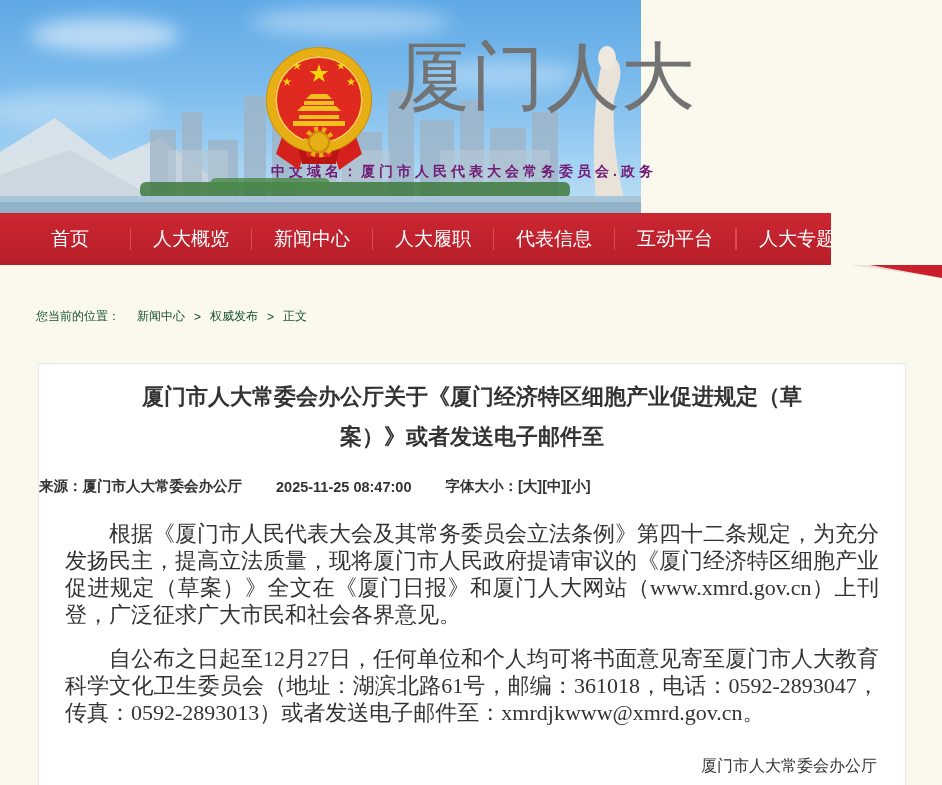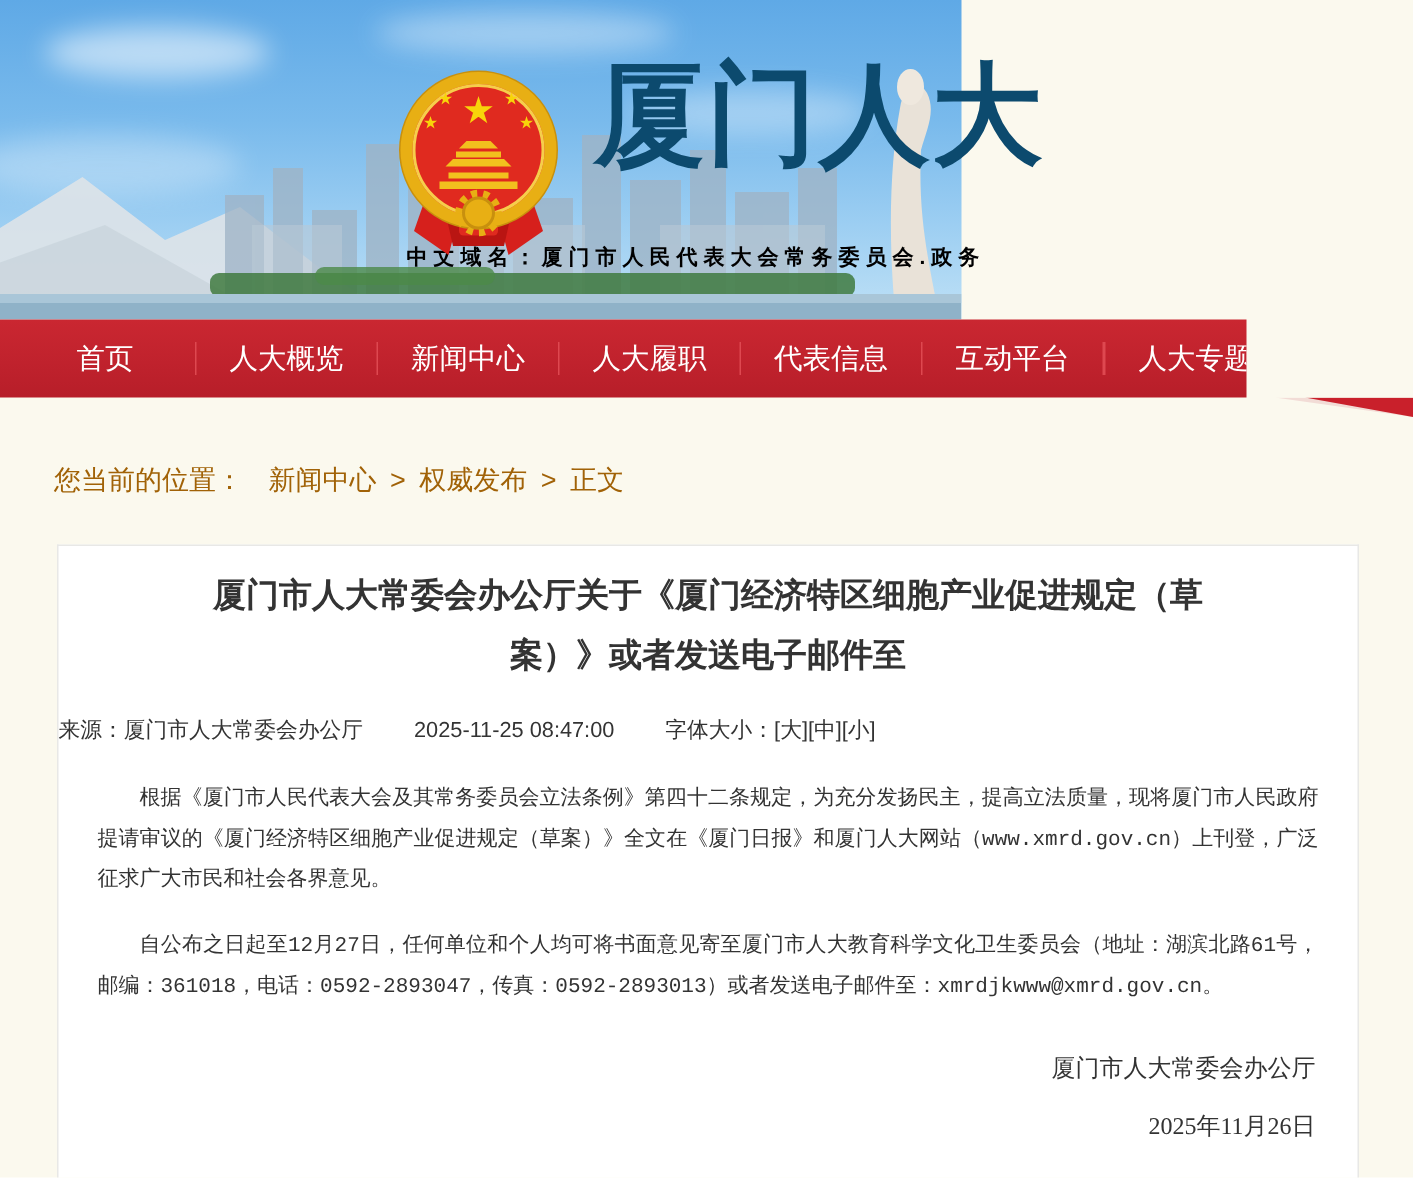--- a/index.html
+++ b/index.html
@@ -21,29 +21,29 @@
   .cloud.c1 { left:30px;  top:18px;  width:150px; height:34px; }
   .cloud.c2 { left:250px; top:8px;   width:200px; height:28px; opacity:.7; }
   .cloud.c3 { left:420px; top:60px;  width:160px; height:30px; opacity:.6; }
   .cloud.c4 { left:-20px; top:90px;  width:180px; height:40px; opacity:.5; }
   .photo-svg { position:absolute; left:0; top:0; }
 
   .emblem { position:absolute; left:263px; top:44px; width:112px; height:132px; z-index:3; }
 
   .site-title {
     position:absolute; left:396px; top:40px; z-index:2;
-    font-size:74px; font-weight:bold; color:#0c4a6e; letter-spacing:1px; line-height:1;
+    font-size:74px; font-weight:normal; color:#737373; letter-spacing:1px; line-height:1;
   }
   .site-subtitle {
     position:absolute; left:400px; top:139px; z-index:2;
     font-size:17px; color:#E02B2B; letter-spacing:.5px; white-space:nowrap;
   }
   .domain-line {
     position:absolute; left:271px; top:163px; z-index:1;
-    font-size:14px; font-weight:bold; color:#000000; letter-spacing:4px; white-space:nowrap;
+    font-size:14px; font-weight:bold; color:#701a75; letter-spacing:4px; white-space:nowrap;
   }
 
   
   .nav {
     position:absolute; left:0; top:213px; width:831px; height:52px;
     background:linear-gradient(180deg,#CA2731 0%,#C0222D 55%,#B71E29 100%);
     overflow:hidden; z-index:4;
   }
   .nav-inner { display:flex; align-items:center; height:100%; padding-left:10px; width:980px; }
   .nav-item {
@@ -55,47 +55,47 @@
     position:absolute; right:0; top:265px; width:92px; height:13px;
     background:#F2DCD6; clip-path:polygon(0 0,100% 0,100% 100%); z-index:3;
   }
   .wedge-red {
     position:absolute; right:0; top:265px; width:72px; height:13px;
     background:#C9202B; clip-path:polygon(0 0,100% 0,100% 100%); z-index:4;
   }
 
   
   .breadcrumb {
-    position:absolute; left:36px; top:308px; font-size:18px; color:#a16207;
+    position:absolute; left:36px; top:308px; font-size:12px; color:#14532d;
     display:flex; align-items:center; gap:9px; white-space:nowrap;
   }
   .breadcrumb .prefix { margin-right:8px; }
   .breadcrumb .crumb { cursor:pointer; }
 
   
   .card {
     position:absolute; left:38px; top:363px; width:868px; height:535px;
     background:#FFFFFF; border:1px solid #E8E8E6; border-bottom:none;
   }
   .article-title {
     margin:13px 60px 0; text-align:center;
     font-size:22px; line-height:40px; font-weight:bold; color:#333;
   }
   .article-meta {
     margin-top:20px; 
     display:flex; align-items:center; gap:34px;
-    font-size:14.5px; color:#333; white-space:nowrap;
+    font-size:14.5px; color:#333; white-space:nowrap;font-weight:bold;
   }
   .meta-group { display:flex; align-items:center; }
   .font-sizes { display:flex; }
   .font-size-btn { cursor:pointer; }
   .article-body {
     margin:24px 26px 0;
-    font-family:Liberation Mono, monospace;
-    font-size:14px; line-height:27px; color:#333; text-align:justify;
+    font-family:Liberation Serif, serif;
+    font-size:22px; line-height:27px; color:#333; text-align:justify;
   }
   .article-body p { text-indent:2em; margin-bottom:17px; }
   .signature-block {
     margin:30px 28px 0; text-align:right;
     font-family:"Liberation Serif","DejaVu Serif",serif;
     font-size:16px; color:#333;
   }
   .signature-block .sig { margin-bottom:18px; }
 </style>
 </head>

